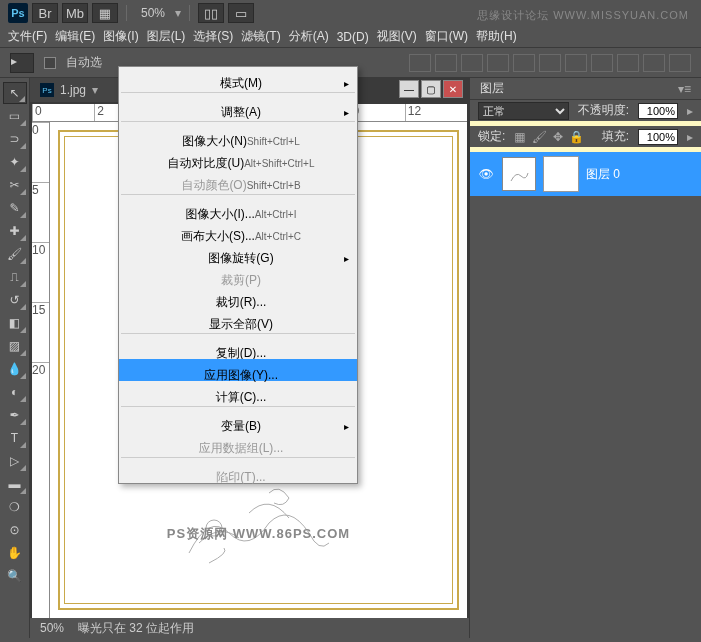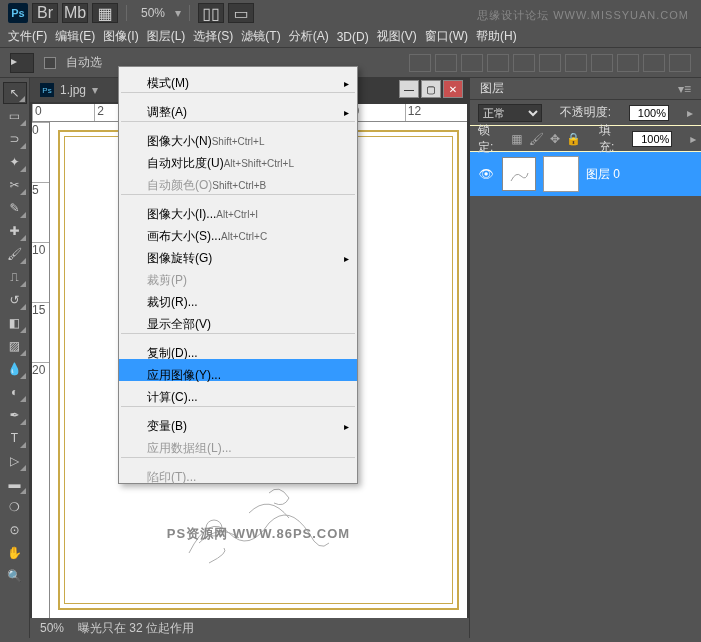--- a/index.html
+++ b/index.html
@@ -1,20 +1,20 @@
 <!DOCTYPE html>
 <html><head>
 <meta charset="utf-8">
 <style>
 * { margin: 0; padding: 0; box-sizing: border-box; font-family: "Microsoft YaHei", SimSun, Arial, sans-serif; font-size: 12px; }
 body { background: #535353; width: 701px; height: 642px; overflow: hidden; position: relative; }
 
 .top-toolbar { background: #535353; height: 26px; display: flex; align-items: center; padding: 0 8px; gap: 4px; }
 .ps-icon { width: 20px; height: 20px; background: #001c33; color: #5cc2f0; display: flex; align-items: center; justify-content: center; font-weight: bold; font-size: 11px; border-radius: 2px; }
-.top-btn { width: 26px; height: 20px; background: #3a3a3a; border: 1px solid #2a2a2a; color: #ccc; display: flex; align-items: center; justify-content: center; font-size: 16px; }
+.top-btn { width: 26px; height: 20px; background: #3a3a3a; border: 1px solid #2a2a2a; color: #ccc; display: flex; align-items: center; justify-content: center; font-size: 13px; }
 .zoom-display { color: #ccc; padding: 0 6px; }
 .top-sep { width: 1px; height: 16px; background: #6a6a6a; margin: 0 4px; }
 
 .menubar { background: #535353; height: 22px; display: flex; align-items: center; padding: 0 8px; gap: 8px; color: #e0e0e0; border-bottom: 1px solid #3a3a3a; }
 .menubar span { cursor: default; }
 
 .options-bar { background: #535353; height: 30px; display: flex; align-items: center; padding: 0 10px; gap: 10px; color: #ccc; border-bottom: 1px solid #3a3a3a; }
 .opt-arrow { width: 24px; height: 20px; background: #3a3a3a; border: 1px solid #2a2a2a; }
 .checkbox { display: inline-block; width: 12px; height: 12px; border: 1px solid #888; background: #444; vertical-align: middle; }
 .opt-icons { display: flex; gap: 4px; margin-left: auto; }
@@ -44,31 +44,31 @@
 .canvas-inner { border: 1px solid #c9a94a; height: 100%; position: relative; }
 .artwork { position: absolute; bottom: 30px; left: 50%; transform: translateX(-50%); width: 180px; height: 120px; opacity: 0.6; }
 .artwork svg { width: 100%; height: 100%; }
 .watermark { position: absolute; bottom: 60px; left: 50%; transform: translateX(-50%); color: #888; font-size: 13px; font-weight: bold; letter-spacing: 1px; }
 
 .statusbar { position: absolute; bottom: 0; left: 0; right: 0; height: 20px; background: #535353; color: #ccc; display: flex; align-items: center; padding: 0 10px; gap: 14px; font-size: 11px; }
 
 .layers-panel { width: 232px; background: #535353; border-left: 1px solid #3a3a3a; }
 .panel-tab { height: 22px; display: flex; align-items: center; padding: 0 10px; color: #ddd; border-bottom: 1px solid #3a3a3a; justify-content: space-between; }
 .panel-menu { color: #aaa; }
-.panel-row { height: 26px; display: flex; align-items: center; padding: 0 8px; gap: 18px; color: #ddd; border-bottom: 1px solid #fef9c3; }
+.panel-row { height: 26px; display: flex; align-items: center; padding: 0 8px; gap: 9px; color: #ddd; border-bottom: 5px solid #fef9c3; }
 .panel-row select { background: #3a3a3a; color: #ddd; border: 1px solid #2a2a2a; flex: 1; height: 18px; font-size: 11px; }
 .panel-row input[type=text] { width: 40px; background: #fff; border: 1px solid #2a2a2a; height: 16px; font-size: 11px; text-align: right; padding-right: 2px; }
 .lock-icons { display: flex; gap: 6px; color: #aaa; }
 .layer-item { height: 44px; background: #3399ff; display: flex; align-items: center; padding: 0 8px; gap: 8px; color: #fff; }
 .layer-eye { width: 16px; height: 16px; display: flex; align-items: center; justify-content: center; }
 .layer-thumb { width: 34px; height: 34px; background: #fff; border: 1px solid #888; display: flex; align-items: center; justify-content: center; }
 .layer-mask { width: 34px; height: 34px; background: #fff; border: 2px solid #fff; outline: 1px solid #999; }
 
 .dropdown-menu { position: absolute; top: 66px; left: 118px; width: 240px; background: #f0f0f0; border: 1px solid #888; box-shadow: 3px 3px 6px rgba(0,0,0,0.3); z-index: 100; }
-.menu-item { height: 22px; display: flex; align-items: center; padding: 10px 22px 0 28px; color: #000; cursor: default; position: relative; justify-content: flex-start; }
+.menu-item { height: 22px; display: flex; align-items: center; padding: 10px 22px 0 28px; color: #000; cursor: default; position: relative; justify-content: center; }
 .menu-item.highlighted { background: #3399ff; color: #000000; }
 .menu-item.disabled { color: #999; }
 .menu-sep { height: 1px; background: #ccc; margin: 3px 2px; }
 .menu-arrow::after { content: '▸'; position: absolute; right: 8px; font-size: 10px; }
 .menu-shortcut { color: #666; font-size: 10px; }
 
 .corner-watermark { position: absolute; top: 8px; right: 12px; color: #888; font-size: 11px; letter-spacing: 1px; }
 </style>
 </head>
 <body>

